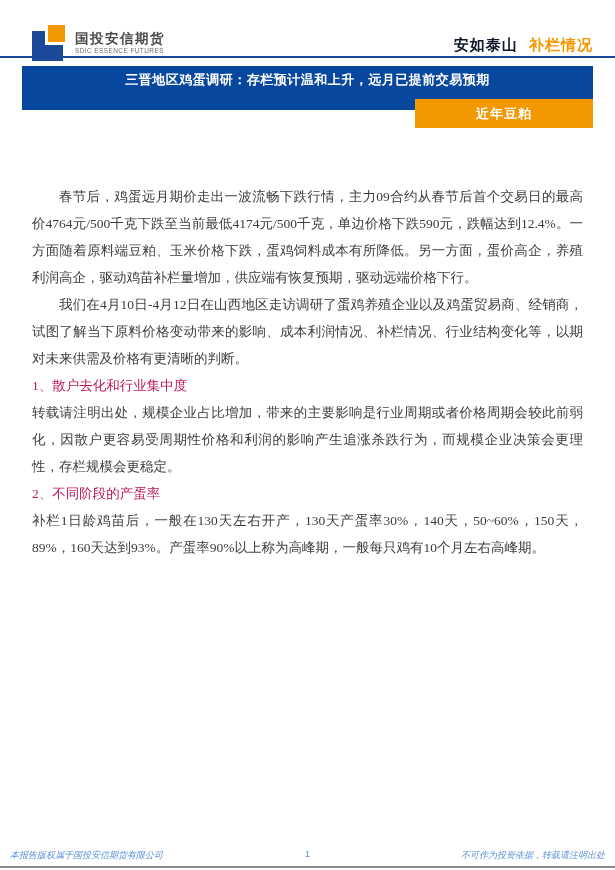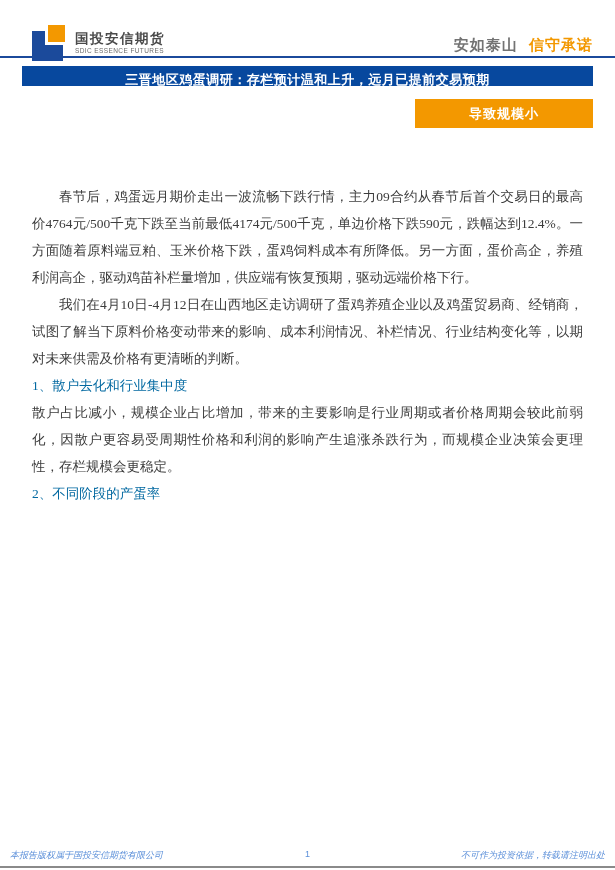--- a/index.html
+++ b/index.html
@@ -40,39 +40,39 @@
     letter-spacing: 0.4px;
     line-height: 9px;
   }
   .slogan {
     padding-top: 12px;
     font-size: 15px;
     font-weight: bold;
     letter-spacing: 1px;
     white-space: nowrap;
   }
-  .slogan-blue { color: #737373; }
+  .slogan-blue { color: #0f172a; }
   .slogan-orange { color: #f39800; margin-left: 6px; }
 
   .header-rule {
     position: absolute;
     top: 56px;
     left: 0;
     right: 0;
     height: 2px;
     background: #1b4a9b;
   }
 
   
   .title-bar {
     position: absolute;
     top: 66px;
     left: 22px;
     width: 571px;
-    height: 20px;
+    height: 44px;
     background: #07489e;
     color: #ffffff;
     font-size: 13px;
     font-weight: bold;
     text-align: center;
     line-height: 28px;
     letter-spacing: 0.5px;
   }
   .report-badge {
     position: absolute;
@@ -98,21 +98,21 @@
     font-size: 13.5px;
     line-height: 27px;
     color: #3c3c3c;
     text-align: justify;
   }
   .body-content p { margin: 0; font-family: Liberation Serif, serif; }
   .body-content p.indent { text-indent: 2em; }
   .section-heading {
     font-size: 13.5px;
     font-weight: normal;
-    color: #0369a1;
+    color: #be185d;
     margin-top: 35px;
   }
 
   
   .footer {
     position: absolute;
     left: 10px;
     right: 10px;
     top: 849px;
     display: flex;
@@ -146,42 +146,43 @@
           <rect x="16" y="1" width="17" height="17" fill="#f39800"></rect>
         </svg>
       </span>
       <span class="logo-text">
         <span class="logo-cn" style="display:block">国投安信期货</span>
         <span class="logo-en" style="display:block">SDIC ESSENCE FUTURES</span>
       </span>
     </div>
     <div class="slogan">
       <span class="slogan-blue">安如泰山</span>
-      <span class="slogan-orange">信守承诺</span>
+      <span class="slogan-orange">补栏情况</span>
     </div>
   </div>
 
   <div class="header-rule"></div>
 
   <div class="title-bar">
     <span>三晋地区鸡蛋调研：存栏预计温和上升，远月已提前交易预期</span>
   </div>
 
   <div class="report-badge">
-    <span>导致规模小</span>
+    <span>近年豆粕</span>
   </div>
 
   <div class="body-content">
     <p class="indent">春节后，鸡蛋远月期价走出一波流畅下跌行情，主力09合约从春节后首个交易日的最高价4764元/500千克下跌至当前最低4174元/500千克，单边价格下跌590元，跌幅达到12.4%。一方面随着原料端豆粕、玉米价格下跌，蛋鸡饲料成本有所降低。另一方面，蛋价高企，养殖利润高企，驱动鸡苗补栏量增加，供应端有恢复预期，驱动远端价格下行。</p>
     <p class="indent">我们在4月10日-4月12日在山西地区走访调研了蛋鸡养殖企业以及鸡蛋贸易商、经销商，试图了解当下原料价格变动带来的影响、成本利润情况、补栏情况、行业结构变化等，以期对未来供需及价格有更清晰的判断。</p>
 
     <p class="section-heading">1、散户去化和行业集中度</p>
-    <p>散户占比减小，规模企业占比增加，带来的主要影响是行业周期或者价格周期会较此前弱化，因散户更容易受周期性价格和利润的影响产生追涨杀跌行为，而规模企业决策会更理性，存栏规模会更稳定。</p>
+    <p>转载请注明出处，规模企业占比增加，带来的主要影响是行业周期或者价格周期会较此前弱化，因散户更容易受周期性价格和利润的影响产生追涨杀跌行为，而规模企业决策会更理性，存栏规模会更稳定。</p>
 
     <p class="section-heading">2、不同阶段的产蛋率</p>
+    <p>补栏1日龄鸡苗后，一般在130天左右开产，130天产蛋率30%，140天，50~60%，150天，89%，160天达到93%。产蛋率90%以上称为高峰期，一般每只鸡有10个月左右高峰期。</p>
   </div>
 
   <div class="footer">
     <span class="footer-left">本报告版权属于国投安信期货有限公司</span>
     <span class="footer-center">1</span>
     <span class="footer-right">不可作为投资依据，转载请注明出处</span>
   </div>
 
   <div class="bottom-rule"></div>
 

